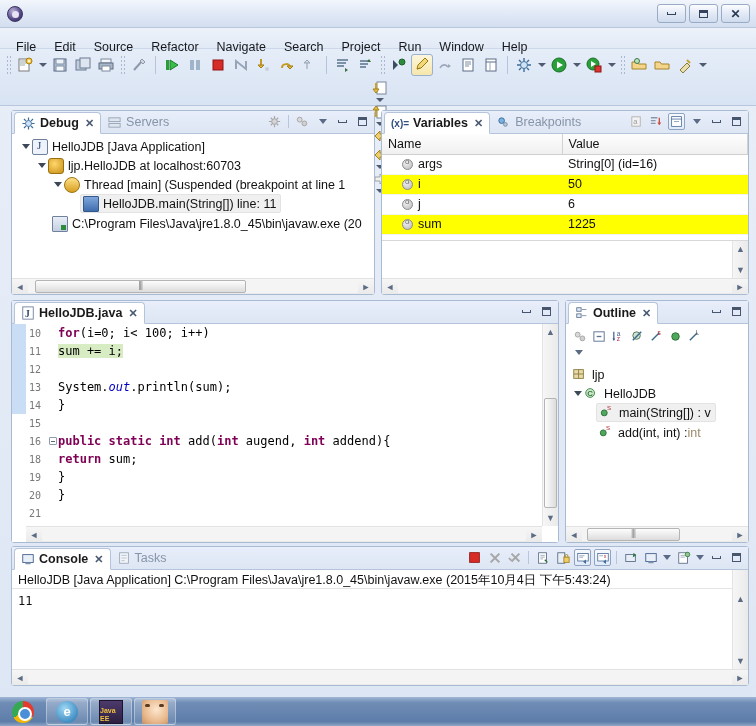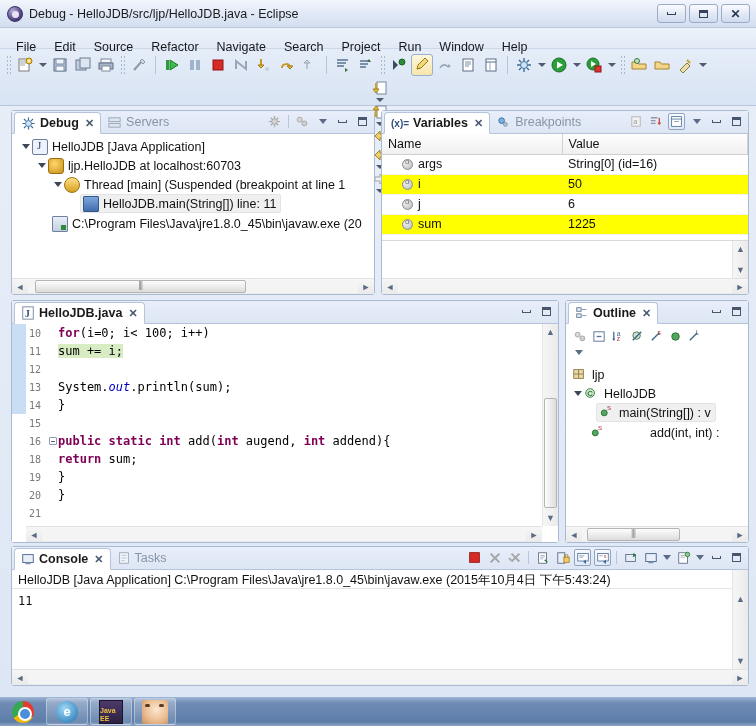--- a/index.html
+++ b/index.html
@@ -309,21 +309,20 @@
 
   .icon-svg { display:block; }
 </style>
 </head>
 <body>
 
 <div id="app">
 
   <div class="titlebar">
     <div class="title-icon"></div>
-    <div class="title-text">Debug - HelloJDB/src/ljp/HelloJDB.java - Eclipse</div>
     <div class="winbtns">
       <div class="winbtn">
           <span class="gl-min"></span>
         </div>
       <div class="winbtn">
           <span class="gl-max"></span>
         </div>
       <div class="winbtn">
           <span class="gl-close">✕</span>
         </div>
@@ -999,21 +998,21 @@
         </div>
         <div class="trow sel" style="margin-left:30px;display:inline-flex;padding:0 4px 0 2px;">
           <span class="ic">
             <svg class="icon-svg" width="14" height="14" viewBox="0 0 16 16">
                 <circle cx="6" cy="9" r="3.4" fill="#4fa85c" stroke="#2c6c36"></circle>
                 <text x="9" y="6" font-size="7" fill="#b02a2a" font-family="Liberation Sans">S</text>
               </svg>
           </span>
           <span>main(String[]) : v</span>
         </div>
-        <div class="trow" style="padding-left:24px;gap:40px;">
+        <div class="trow" style="padding-left:32px;">
           <span class="ic">
             <svg class="icon-svg" width="14" height="14" viewBox="0 0 16 16">
                 <circle cx="6" cy="9" r="3.4" fill="#4fa85c" stroke="#2c6c36"></circle>
                 <text x="9" y="6" font-size="7" fill="#b02a2a" font-family="Liberation Sans">S</text>
               </svg>
           </span>
           <span>add(int, int) : </span>
             <span style="color:#9b8b6b;">int</span>
         </div>
       </div>

